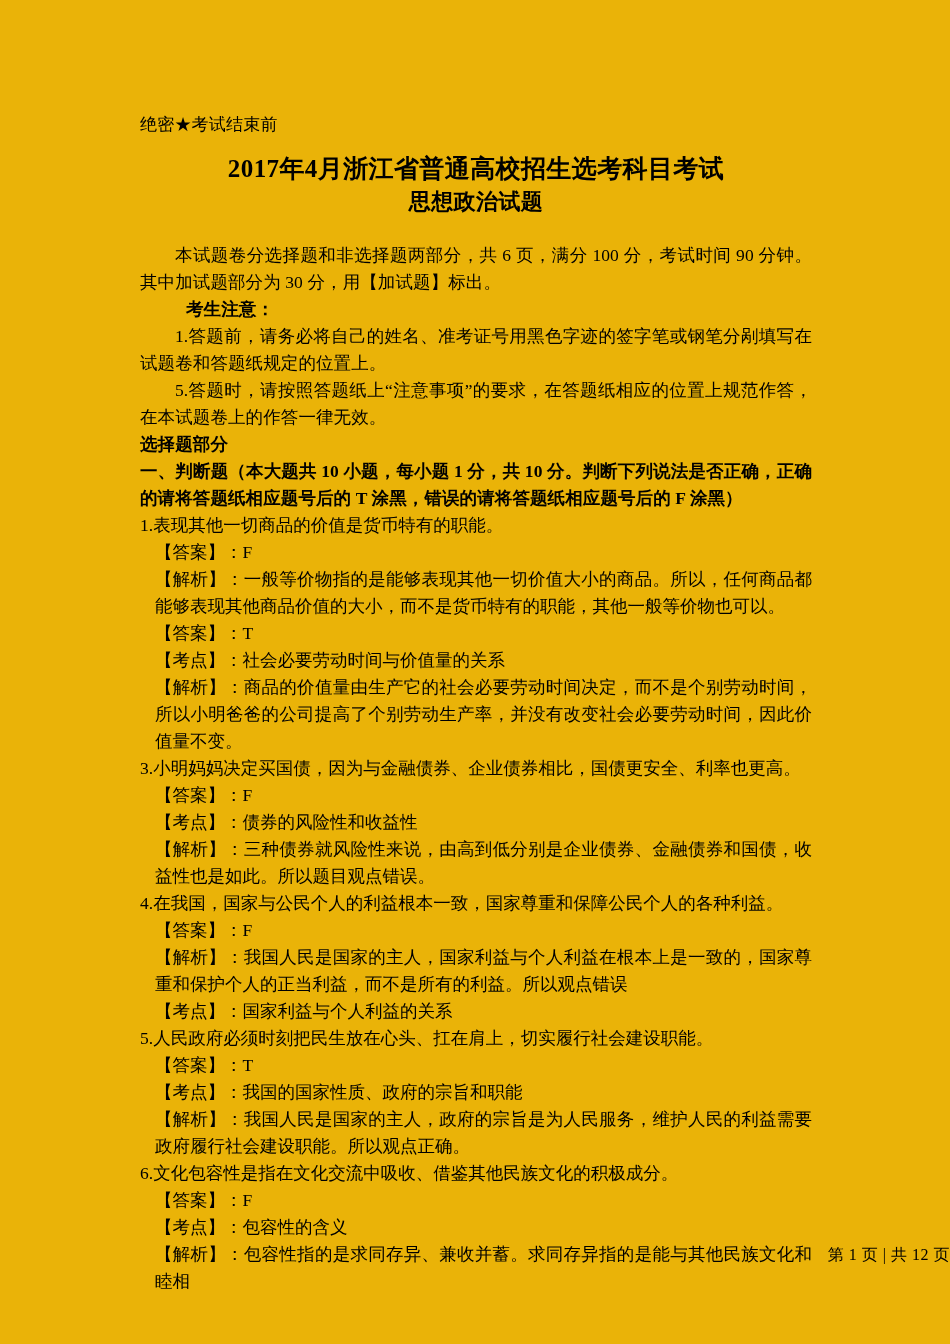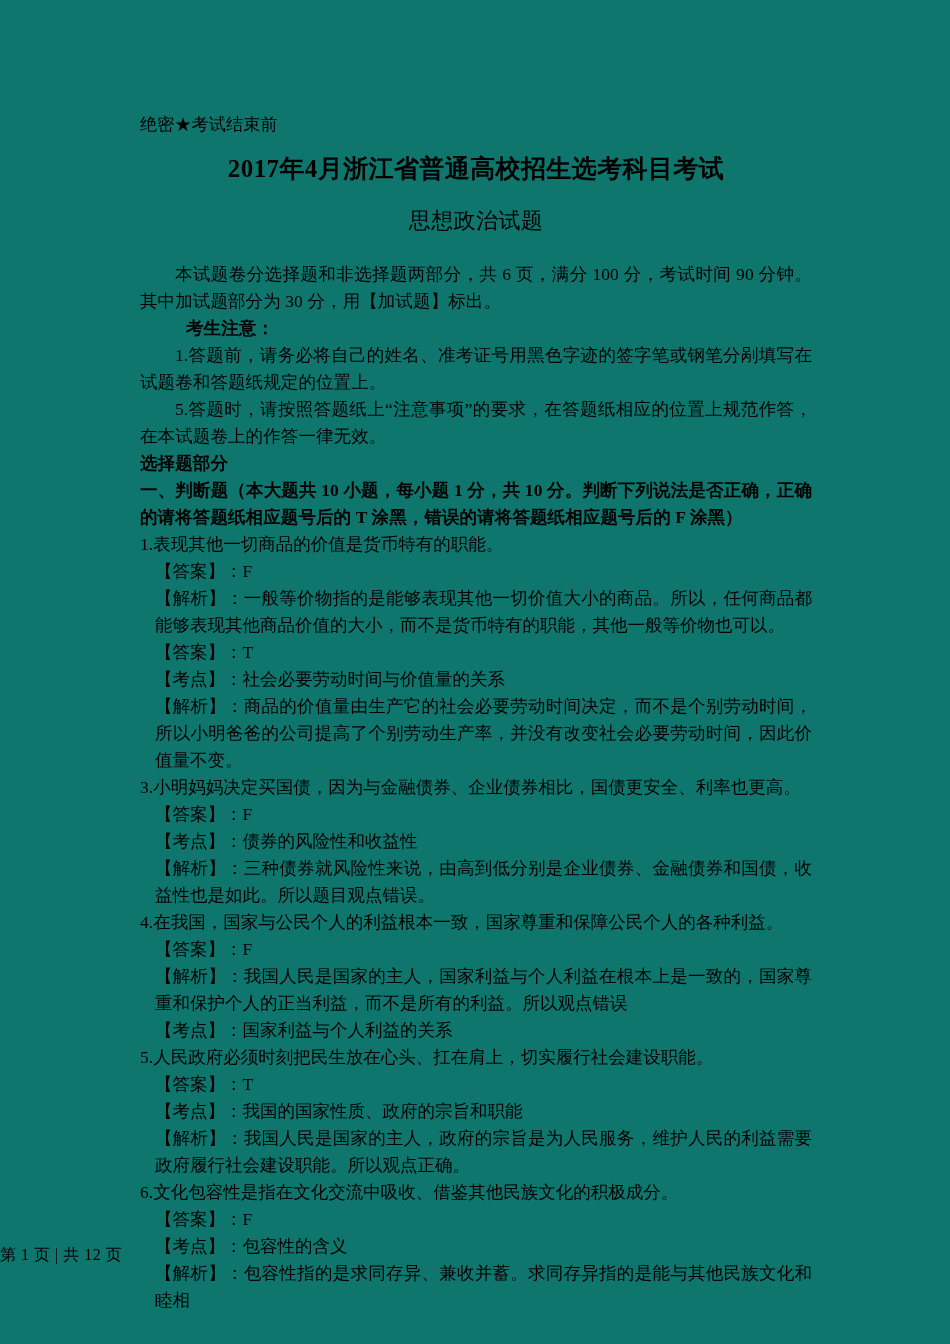--- a/index.html
+++ b/index.html
@@ -8,21 +8,21 @@
     background: #ffffff;
   }
   body {
     font-family: "Liberation Serif", "DejaVu Serif", serif;
     color: #000000;
   }
   .page {
     position: relative;
     width: 950px;
     height: 1344px;
-    background: #0f766e;
+    background: #eab308;
     overflow: hidden;
     box-sizing: border-box;
   }
   .content {
     position: absolute;
     left: 140px;
     top: 112px;
     width: 672px;
   }
   .secret-line {
@@ -34,24 +34,24 @@
   .title-main {
     text-align: center;
     font-weight: bold;
     font-size: 25px;
     line-height: 34px;
     margin-top: 14px;
     letter-spacing: 0.4px;
   }
   .title-sub {
     text-align: center;
-    font-weight: normal;
+    font-weight: bold;
     font-size: 22px;
     line-height: 32px;
-    margin-top: 19px;
+    margin-top: 0;
     letter-spacing: 0.4px;
   }
   .para {
     font-size: 17.5px;
     line-height: 27px;
     text-align: justify;
     text-justify: inter-ideograph;
     letter-spacing: 0.1px;
   }
   .para.indent2 {
@@ -81,21 +81,21 @@
     padding-left: 15px;
   }
   .brk {
     font-family: "Liberation Serif", "DejaVu Serif", serif;
   }
   .footer {
     position: absolute;
     left: 0;
     top: 1244px;
     width: 950px;
-    text-align: left;
+    text-align: right;
     font-size: 16px;
     line-height: 22px;
     letter-spacing: 0.5px;
     font-family: Liberation Serif, serif;
   }
 </style>
 </head>
 <body>
 
 <div class="page">

